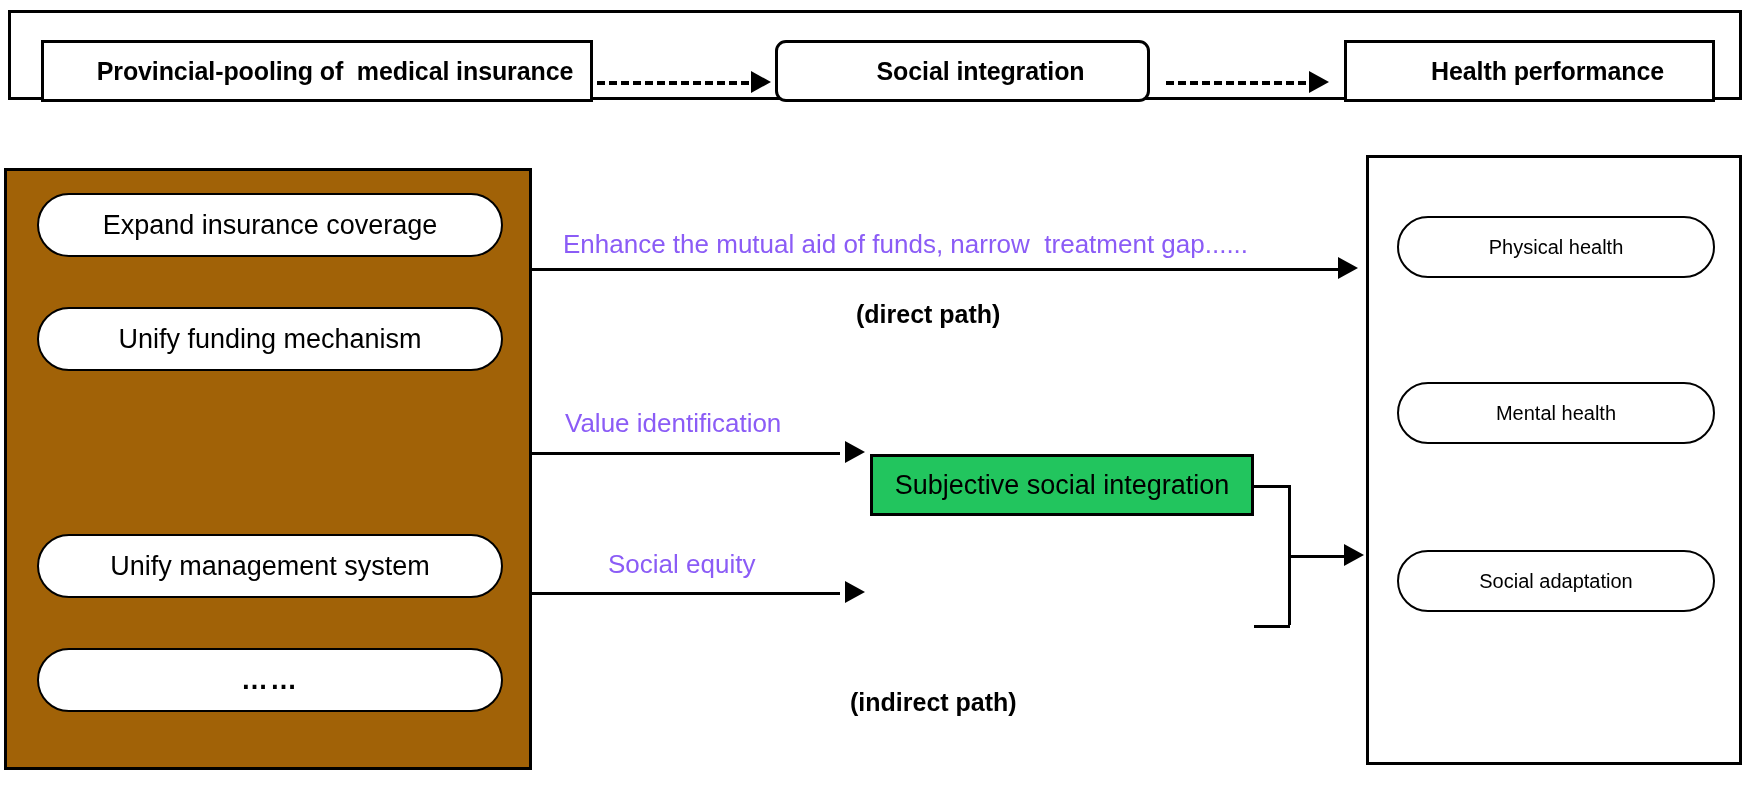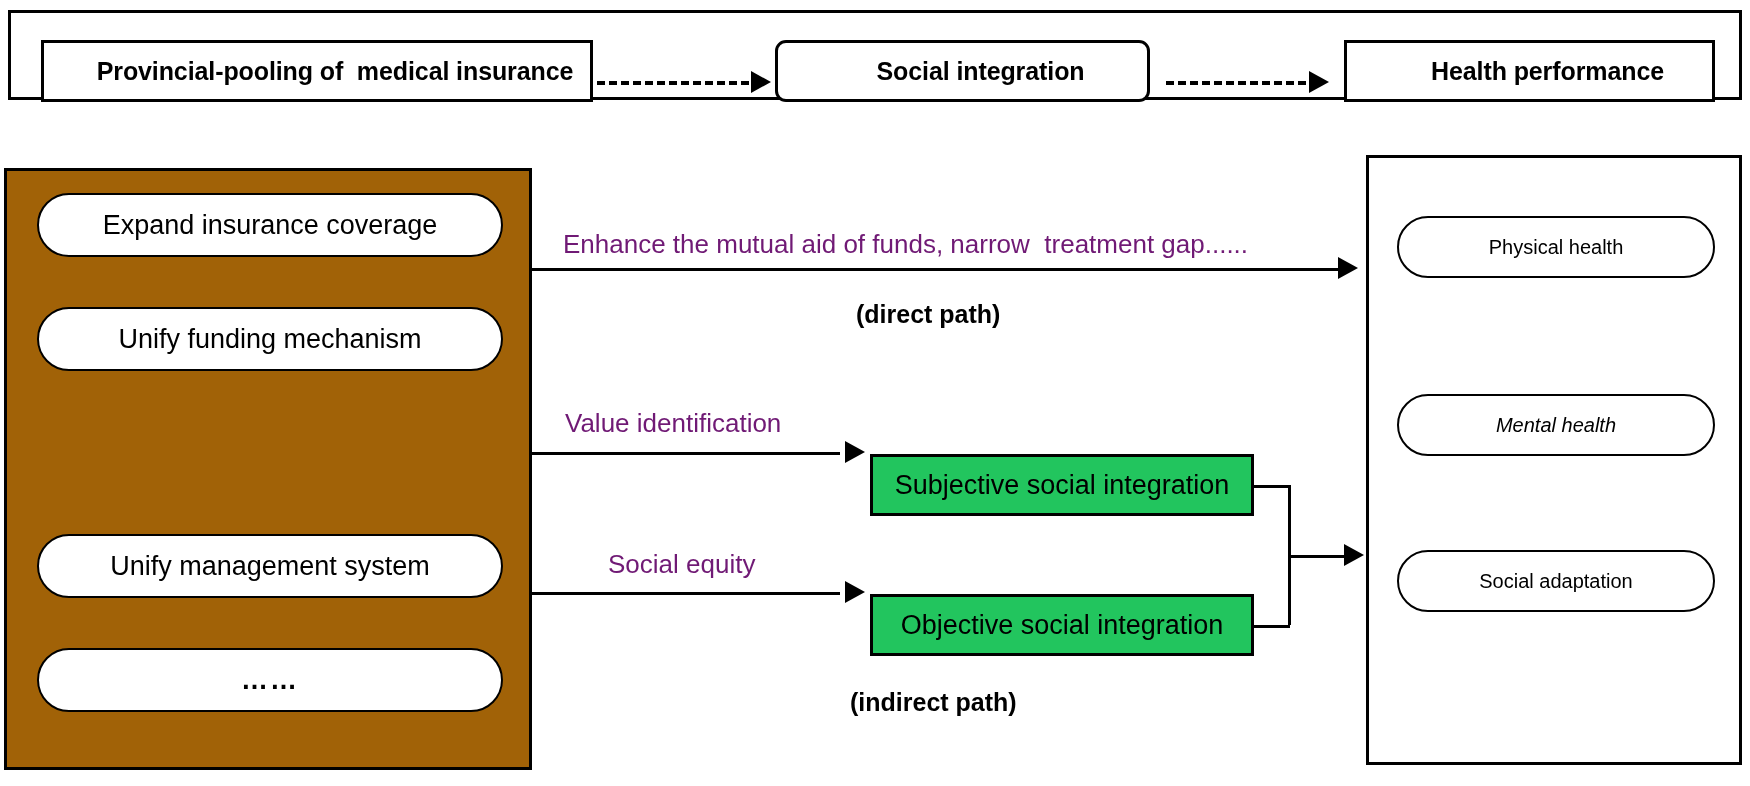--- a/index.html
+++ b/index.html
@@ -112,21 +112,21 @@
     left: 1366px;
     top: 155px;
     width: 376px;
     height: 610px;
     border: 3px solid #000;
     box-sizing: border-box;
     background: #fff;
   }
   .rc { left: 28px; width: 318px; height: 62px; font-size: 20px; }
   .rc1 { top: 58px;  }
-  .rc2 { top: 236px; font-style: italic; }
+  .rc2 { top: 224px; }
   .rc3 { top: 392px; }
 
   
   .mid-box {
     position: absolute;
     border: 3px solid #000;
     box-sizing: border-box;
     background: #22c55e;
     display: flex;
     align-items: center;
@@ -166,21 +166,21 @@
   .br-bot  { left: 1254px; top: 625px; width: 36px; }
   .br-vert { left: 1288px; top: 485px; height: 140px; }
   .br-out  { left: 1288px; top: 555px; width: 60px; }
   .ah-merge { left: 1344px; top: 544px; }
 
   
   .edge-label {
     position: absolute;
     font-size: 26px;
     white-space: pre;
-    color: #701a75;
+    color: #8b5cf6;
   }
   .lbl-direct  { left: 563px; top: 229px; }
   .lbl-value   { left: 565px; top: 408px; }
   .lbl-equity  { left: 608px; top: 549px; }
 
   .path-tag {
     position: absolute;
     font-size: 25px;
     font-weight: bold;
     white-space: nowrap;
@@ -239,23 +239,20 @@
   <div class="hline path-value"></div>
   <div class="arrow-head-r ah-value"></div>
 
   <div class="edge-label lbl-equity">Social equity</div>
   <div class="hline path-equity"></div>
   <div class="arrow-head-r ah-equity"></div>
 
   <div class="mid-box mb1">
     <span>Subjective social integration</span>
   </div>
-  <div class="mid-box mb2">
-    <span>Objective social integration</span>
-  </div>
 
   <div class="hline br-top"></div>
   <div class="hline br-bot"></div>
   <div class="vline br-vert"></div>
   <div class="hline br-out"></div>
   <div class="arrow-head-r ah-merge"></div>
 
   <div class="path-tag tag-indirect">(indirect path)</div>
 
   <div class="right-panel">

